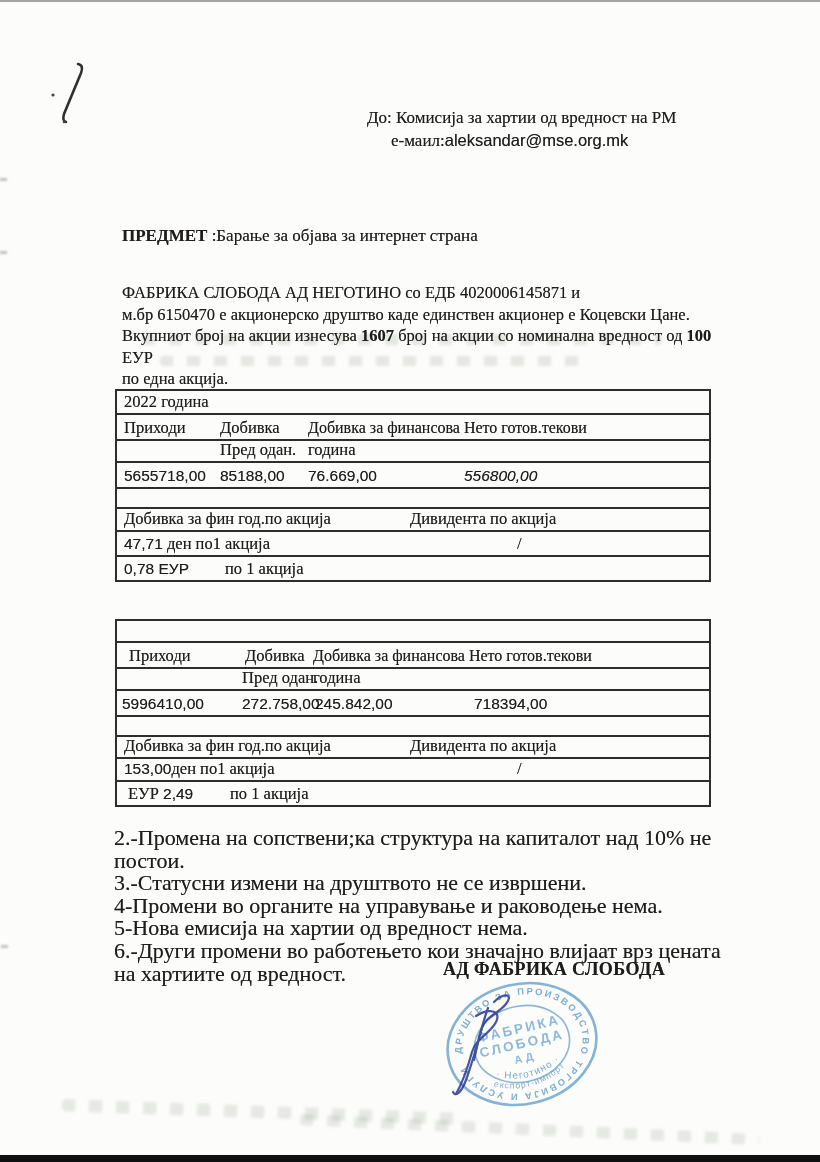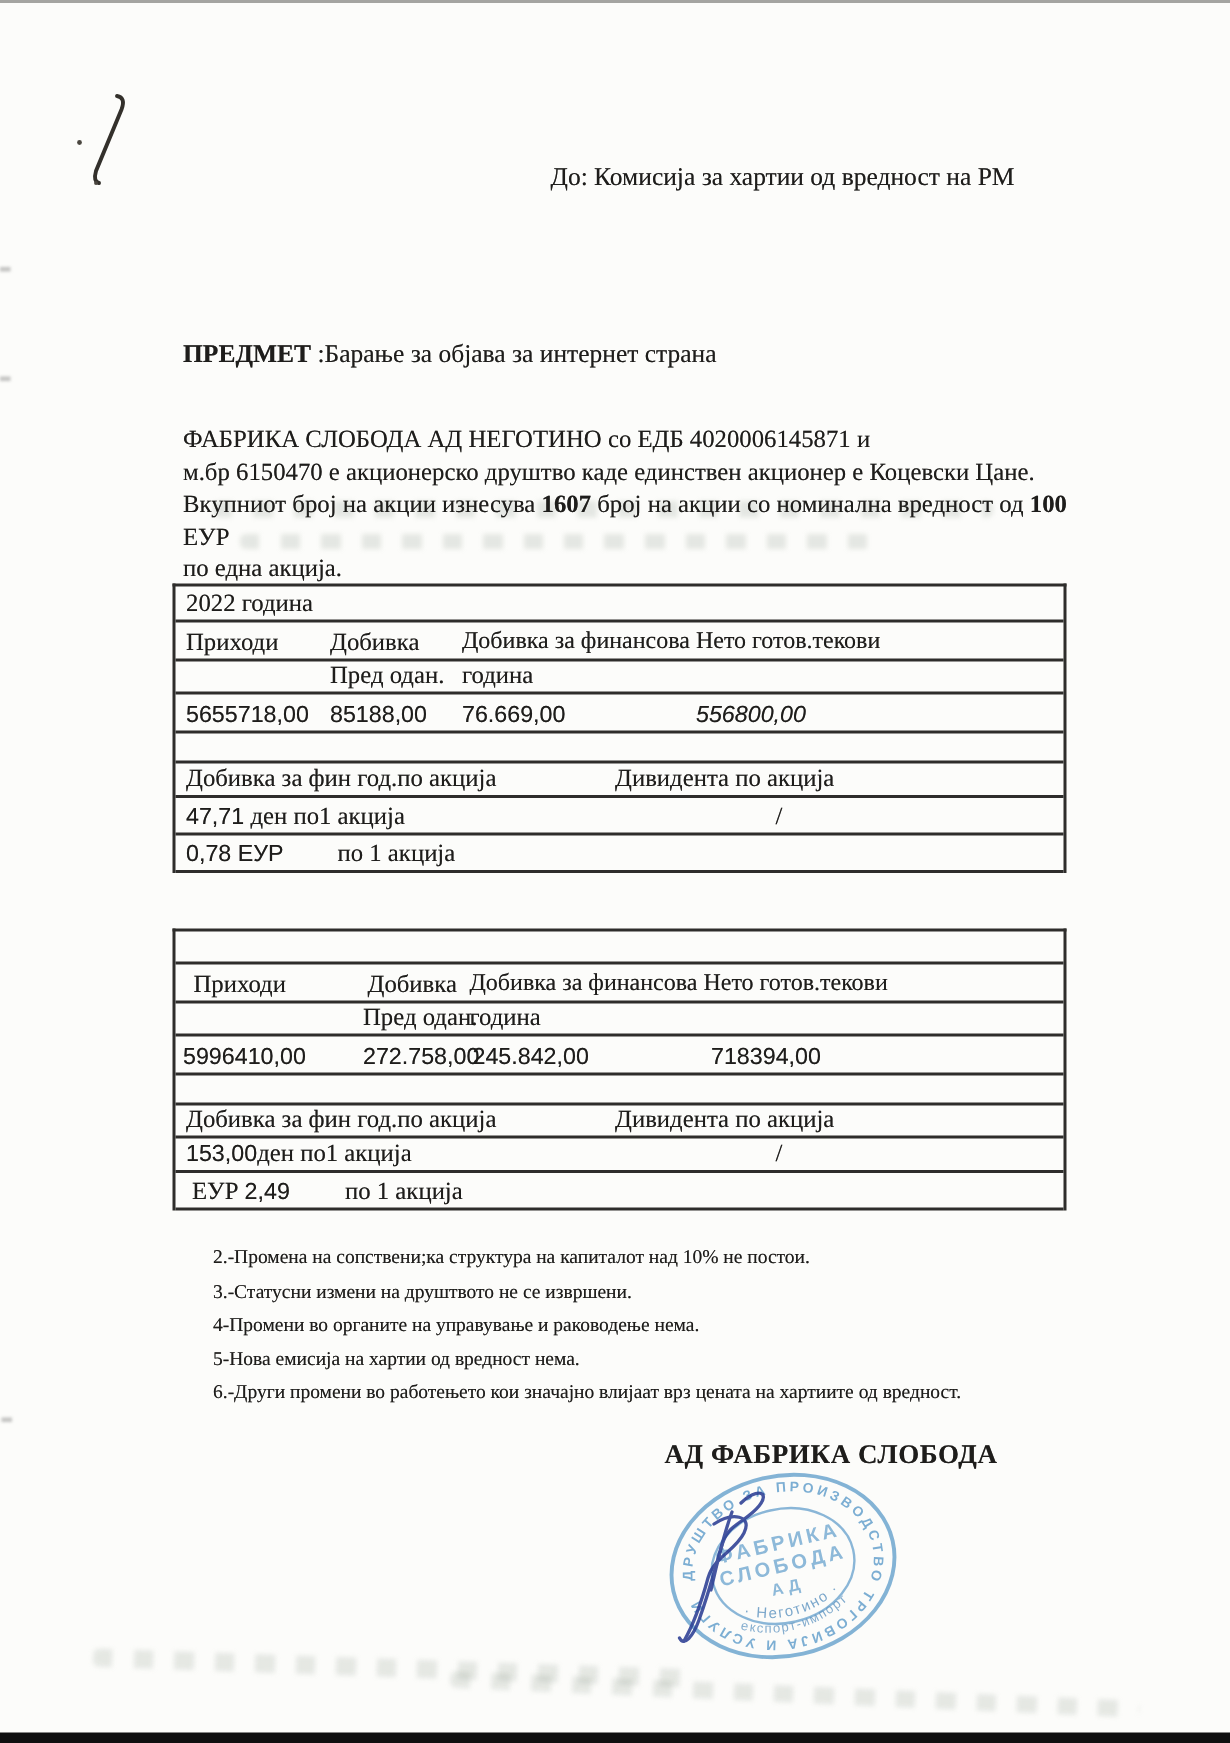--- a/index.html
+++ b/index.html
@@ -26,21 +26,21 @@
   .intro{left:122px;top:282px;width:606px;font-size:16.5px;line-height:21.5px;}
   
   .doc-table{position:absolute;width:592px;border:2px solid #2e2d2b;border-bottom:none;box-sizing:content-box;}
   .trow{position:relative;border-bottom:2px solid #2e2d2b;box-sizing:border-box;}
   .tcell{position:absolute;bottom:3px;white-space:nowrap;font-size:16.5px;line-height:1;}
   .tcell .f-b{font-family:"Liberation Serif",serif;font-weight:normal;}
   .tcell .f-r{font-family:"Liberation Serif",serif;}
   .tcell .f-s{font-family:"Liberation Sans",sans-serif;font-size:15.5px;}
   .hdr-combined{font-size:16px;}
   
-  .notes{left:114px;top:827px;width:608px;font-size:13px;line-height:22.6px;margin-left:28px;}
+  .notes{left:114px;top:827px;width:608px;font-size:22px;line-height:22.6px;}
   
   .company{left:443px;top:959px;font-size:18px;letter-spacing:.4px;}
   .stamp-wrap{left:434px;top:974px;width:176px;height:146px;}
   .sig-wrap{left:436px;top:982px;width:110px;height:124px;}
   .pen-wrap{left:42px;top:56px;width:52px;height:70px;}
   .soft{text-shadow:0 0 .4px rgba(30,29,27,.6);}
 </style>
 </head>
 <body>
 
@@ -57,20 +57,23 @@
   <div class="abs ghost" style="left:300px;top:1124px;width:460px;height:11px;transform:rotate(2.5deg);"></div>
 
   <svg class="abs pen-wrap" viewBox="0 0 52 70">
     <path d="M36,8 q6,1 3,9 L22,58 q-2,7 2,8" fill="none" stroke="#33302b" stroke-width="2.6" stroke-linecap="round"></path>
     <circle cx="11" cy="39" r="1.6" fill="#4a463f"></circle>
     <circle cx="22" cy="66" r="1.3" fill="#4a463f"></circle>
   </svg>
 
   <div class="abs recipient soft">
     <div>До: Комисија за хартии од вредност на РМ</div>
+    <div class="l2">
+      <span>е-маил:</span><span class="email">aleksandar@mse.org.mk</span>
+    </div>
   </div>
 
   <div class="abs subject soft">
     <span class="b">ПРЕДМЕТ</span><span> :Барање за објава за интернет страна</span>
   </div>
 
   <div class="abs intro soft" id="intro">
       <div><span>ФАБРИКА СЛОБОДА АД НЕГОТИНО со ЕДБ 4020006145871 и</span></div>
       <div><span> м.бр 6150470  е акционерско друштво каде единствен акционер е Коцевски Цане.</span></div>
       <div><span>Вкупниот број на акции изнесува </span><span class="b">1607</span><span> број на акции со номинална вредност од </span><span class="b">100</span><span> ЕУР</span></div>

